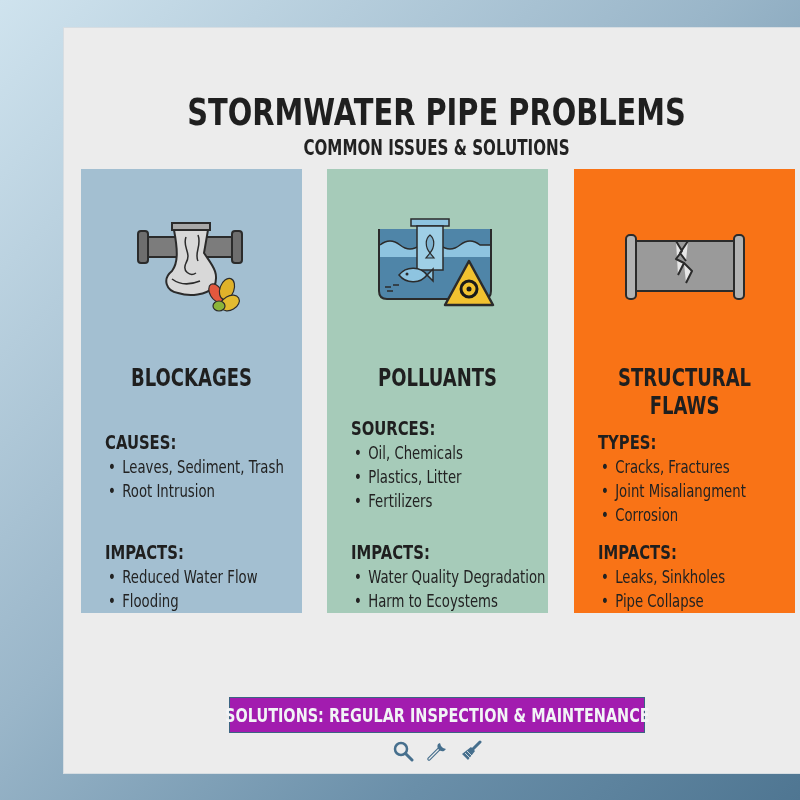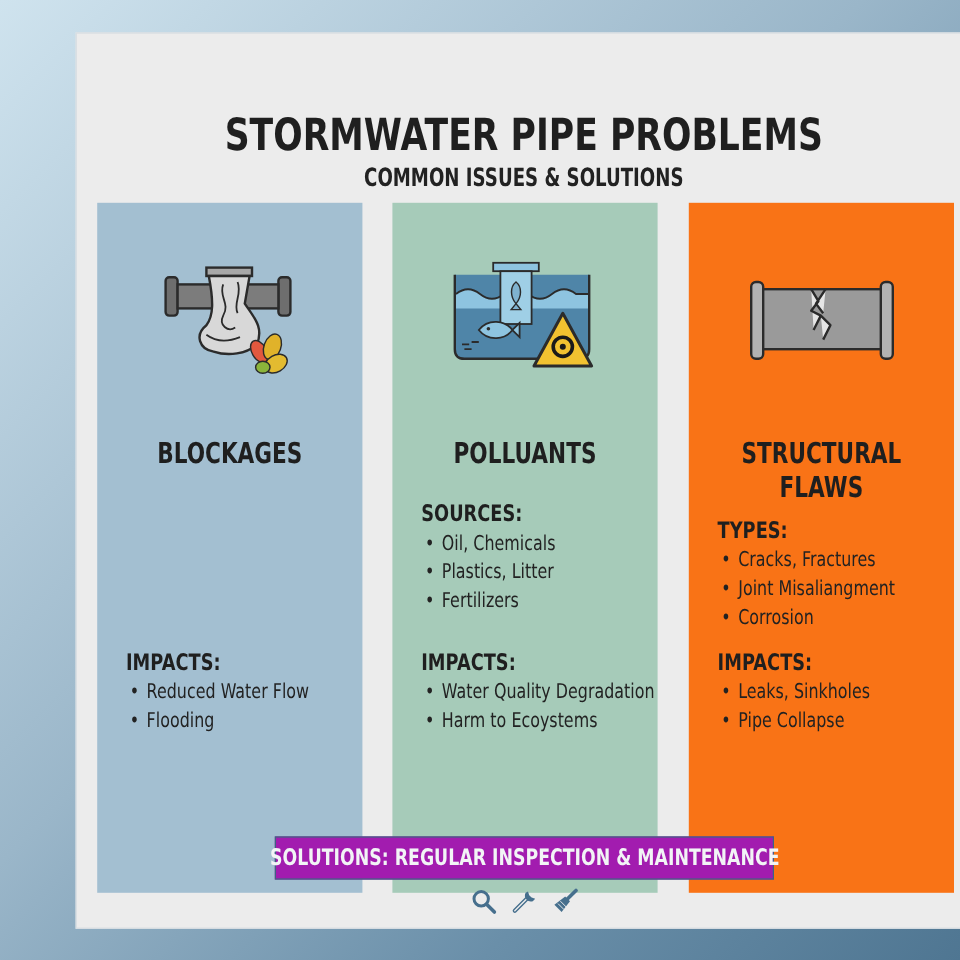--- a/index.html
+++ b/index.html
@@ -21,21 +21,21 @@
     letter-spacing: 0px; transform: scaleX(0.78); transform-origin: center;
     font-family: "DejaVu Sans", sans-serif;
   }
   .subtitle {
     position: absolute; left: 0; right: 0; top: 108px;
     text-align: center; font-size: 21px; font-weight: bold; color: #222;
     transform: scaleX(0.72); transform-origin: center;
     font-family: "DejaVu Sans", sans-serif;
   }
   .panel {
-    position: absolute; top: 141px; width: 221px; height: 575px;
+    position: absolute; top: 141px; width: 221px; height: 444px;
   }
   .panel.p1 { left: 17px; background: #a3bfd1; }
   .panel.p2 { left: 263px; background: #a6cbb9; }
   .panel.p3 { left: 510px; background: #f97316; }
   .icon-box { position: absolute; left: 0; right: 0; top: 44px; height: 110px; display:flex; justify-content:center; }
   .panel-title {
     position: absolute; left: -20px; right: -20px; top: 195px; text-align: center;
     font-size: 24px; font-weight: bold; color: #1f1f1f;
     transform: scaleX(0.75); transform-origin: center;
     font-family: "DejaVu Sans", sans-serif;
@@ -82,20 +82,25 @@
         <path d="M54 24 C50 34 60 40 54 50 C50 58 58 64 64 60" fill="none" stroke="#2b2b2b" stroke-width="1.5"></path>
         <path d="M66 22 C70 32 62 40 66 48" fill="none" stroke="#2b2b2b" stroke-width="1.5"></path>
         <path d="M40 66 C48 72 58 72 68 68" fill="none" stroke="#2b2b2b" stroke-width="1.5"></path>
         <ellipse cx="84" cy="80" rx="6" ry="10" transform="rotate(-30 84 80)" fill="#e2583e" stroke="#2b2b2b" stroke-width="1.2"></ellipse>
         <ellipse cx="95" cy="76" rx="7" ry="11" transform="rotate(20 95 76)" fill="#e0b22a" stroke="#2b2b2b" stroke-width="1.2"></ellipse>
         <ellipse cx="98" cy="90" rx="7" ry="10" transform="rotate(60 98 90)" fill="#e3bb30" stroke="#2b2b2b" stroke-width="1.2"></ellipse>
         <ellipse cx="87" cy="93" rx="6" ry="5" fill="#8bb43a" stroke="#2b2b2b" stroke-width="1.2"></ellipse>
       </svg>
     </div>
     <div class="panel-title">BLOCKAGES</div>
+    <div class="section" style="top:262px;">
+      <div class="sec-head">CAUSES:</div>
+      <div class="bullet">Leaves, Sediment, Trash</div>
+      <div class="bullet">Root Intrusion</div>
+    </div>
     <div class="section" style="top:372px;">
       <div class="sec-head">IMPACTS:</div>
       <div class="bullet">Reduced Water Flow</div>
       <div class="bullet">Flooding</div>
     </div>
   </div>
 
   <div class="panel p2">
     <div class="icon-box">
       <svg width="130" height="100" viewBox="0 0 130 100">

